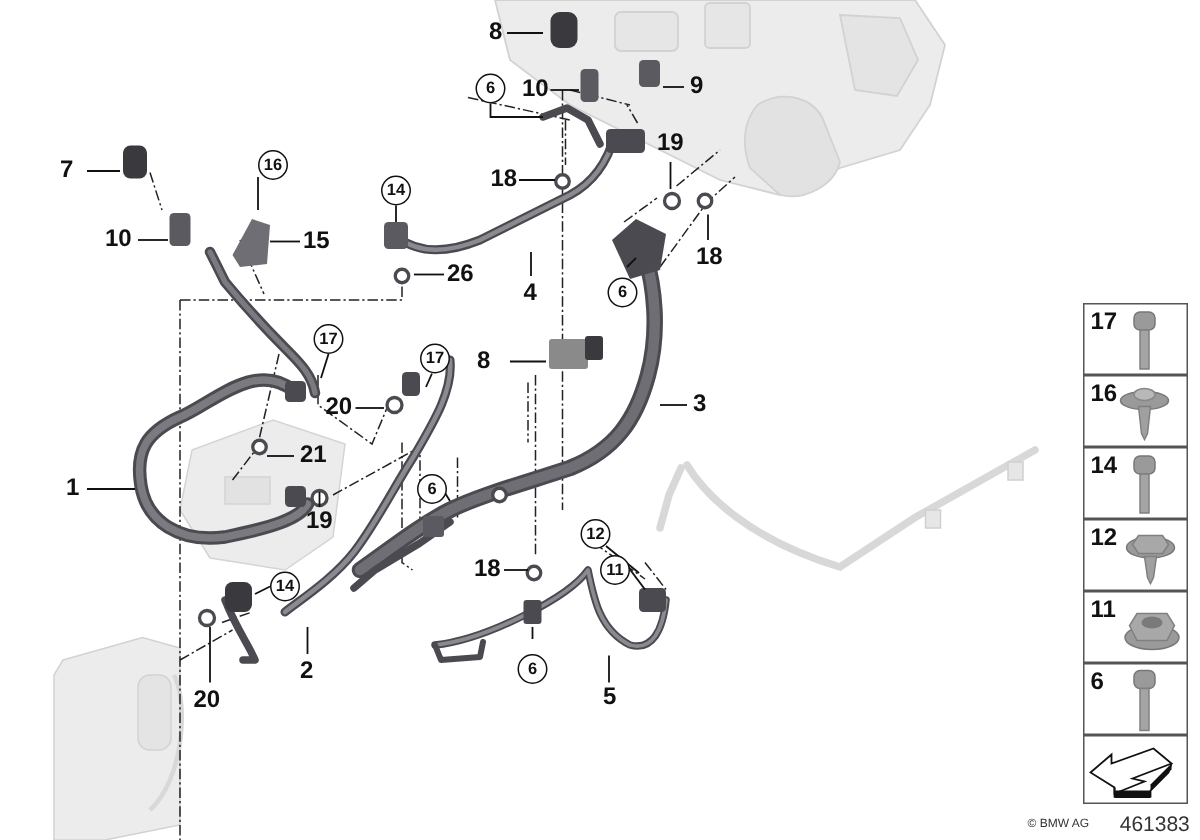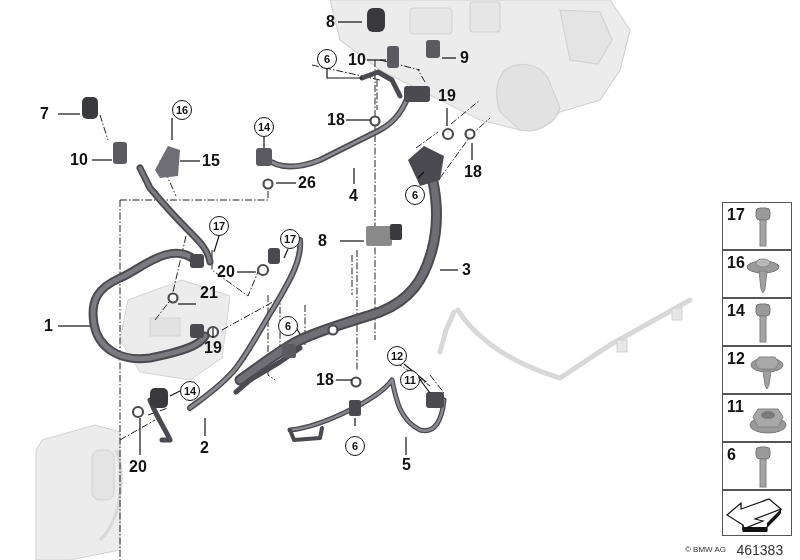--- a/index.html
+++ b/index.html
@@ -5,21 +5,21 @@
   html, body { margin:0; padding:0; background:#ffffff; }
   #stage { position:relative; width:800px; height:560px; overflow:hidden; background:#fff; font-family:"Liberation Sans", sans-serif; }
   svg#diagram { position:absolute; left:0; top:0; width:800px; height:560px; }
   .lbl { position:absolute; font-family:"Liberation Sans", sans-serif; font-weight:bold; font-size:16px; color:#111; line-height:16px; }
   .clbl { position:absolute; width:20px; height:20px; border:1.5px solid #111; border-radius:50%; background:#fff; font-family:"Liberation Sans", sans-serif; font-weight:bold; font-size:11px; color:#111; display:flex; align-items:center; justify-content:center; box-sizing:border-box; }
   .side-box { position:absolute; left:722px; width:70px; border:1px solid #555; background:#fff; box-sizing:border-box; }
   .side-box .num { position:absolute; left:4px; top:3px; font-family:"Liberation Sans", sans-serif; font-weight:bold; font-size:16px; color:#111; }
   .side-box svg { position:absolute; left:0; top:0; }
   .footer { position:absolute; top:540px; left:685px; font-family:"Liberation Sans", sans-serif; color:#333; }
   .footer .copy { font-size:8px; font-weight:normal; vertical-align:middle; }
-  .footer .ref { font-size:14px; margin-left:6px; vertical-align:middle; }
+  .footer .ref { font-size:14px; margin-left:16px; vertical-align:middle; }
 </style>
 </head>
 <body>
 
 <div id="stage">
 
   <svg id="diagram" viewBox="0 0 800 560" xmlns="http://www.w3.org/2000/svg">
 
     <g fill="#ececec" stroke="#d2d2d2" stroke-width="1.2">
       <path d="M330,0 L610,0 L630,30 L620,70 L600,100 L560,112 L520,130 L480,120 L430,95 L380,70 L340,40 Z"></path>
@@ -197,21 +197,21 @@
   <span class="lbl" style="left:348px;top:52px">10</span>
   <span class="lbl" style="left:460px;top:50px">9</span>
   <span class="lbl" style="left:327px;top:112px">18</span>
   <span class="lbl" style="left:438px;top:88px">19</span>
   <span class="lbl" style="left:464px;top:164px">18</span>
   <span class="lbl" style="left:298px;top:175px">26</span>
   <span class="lbl" style="left:349px;top:188px">4</span>
   <span class="lbl" style="left:318px;top:233px">8</span>
   <span class="lbl" style="left:462px;top:262px">3</span>
   <span class="lbl" style="left:217px;top:264px">20</span>
-  <span class="lbl" style="left:200px;top:285px">21</span>
+  <span class="lbl" style="left:200px;top:296px">21</span>
   <span class="lbl" style="left:44px;top:318px">1</span>
   <span class="lbl" style="left:204px;top:340px">19</span>
   <span class="lbl" style="left:316px;top:372px">18</span>
   <span class="lbl" style="left:200px;top:440px">2</span>
   <span class="lbl" style="left:129px;top:459px">20</span>
   <span class="lbl" style="left:402px;top:457px">5</span>
 
   <span class="clbl" style="left:172px;top:100px">16</span>
   <span class="clbl" style="left:254px;top:117px">14</span>
   <span class="clbl" style="left:317px;top:49px">6</span>

